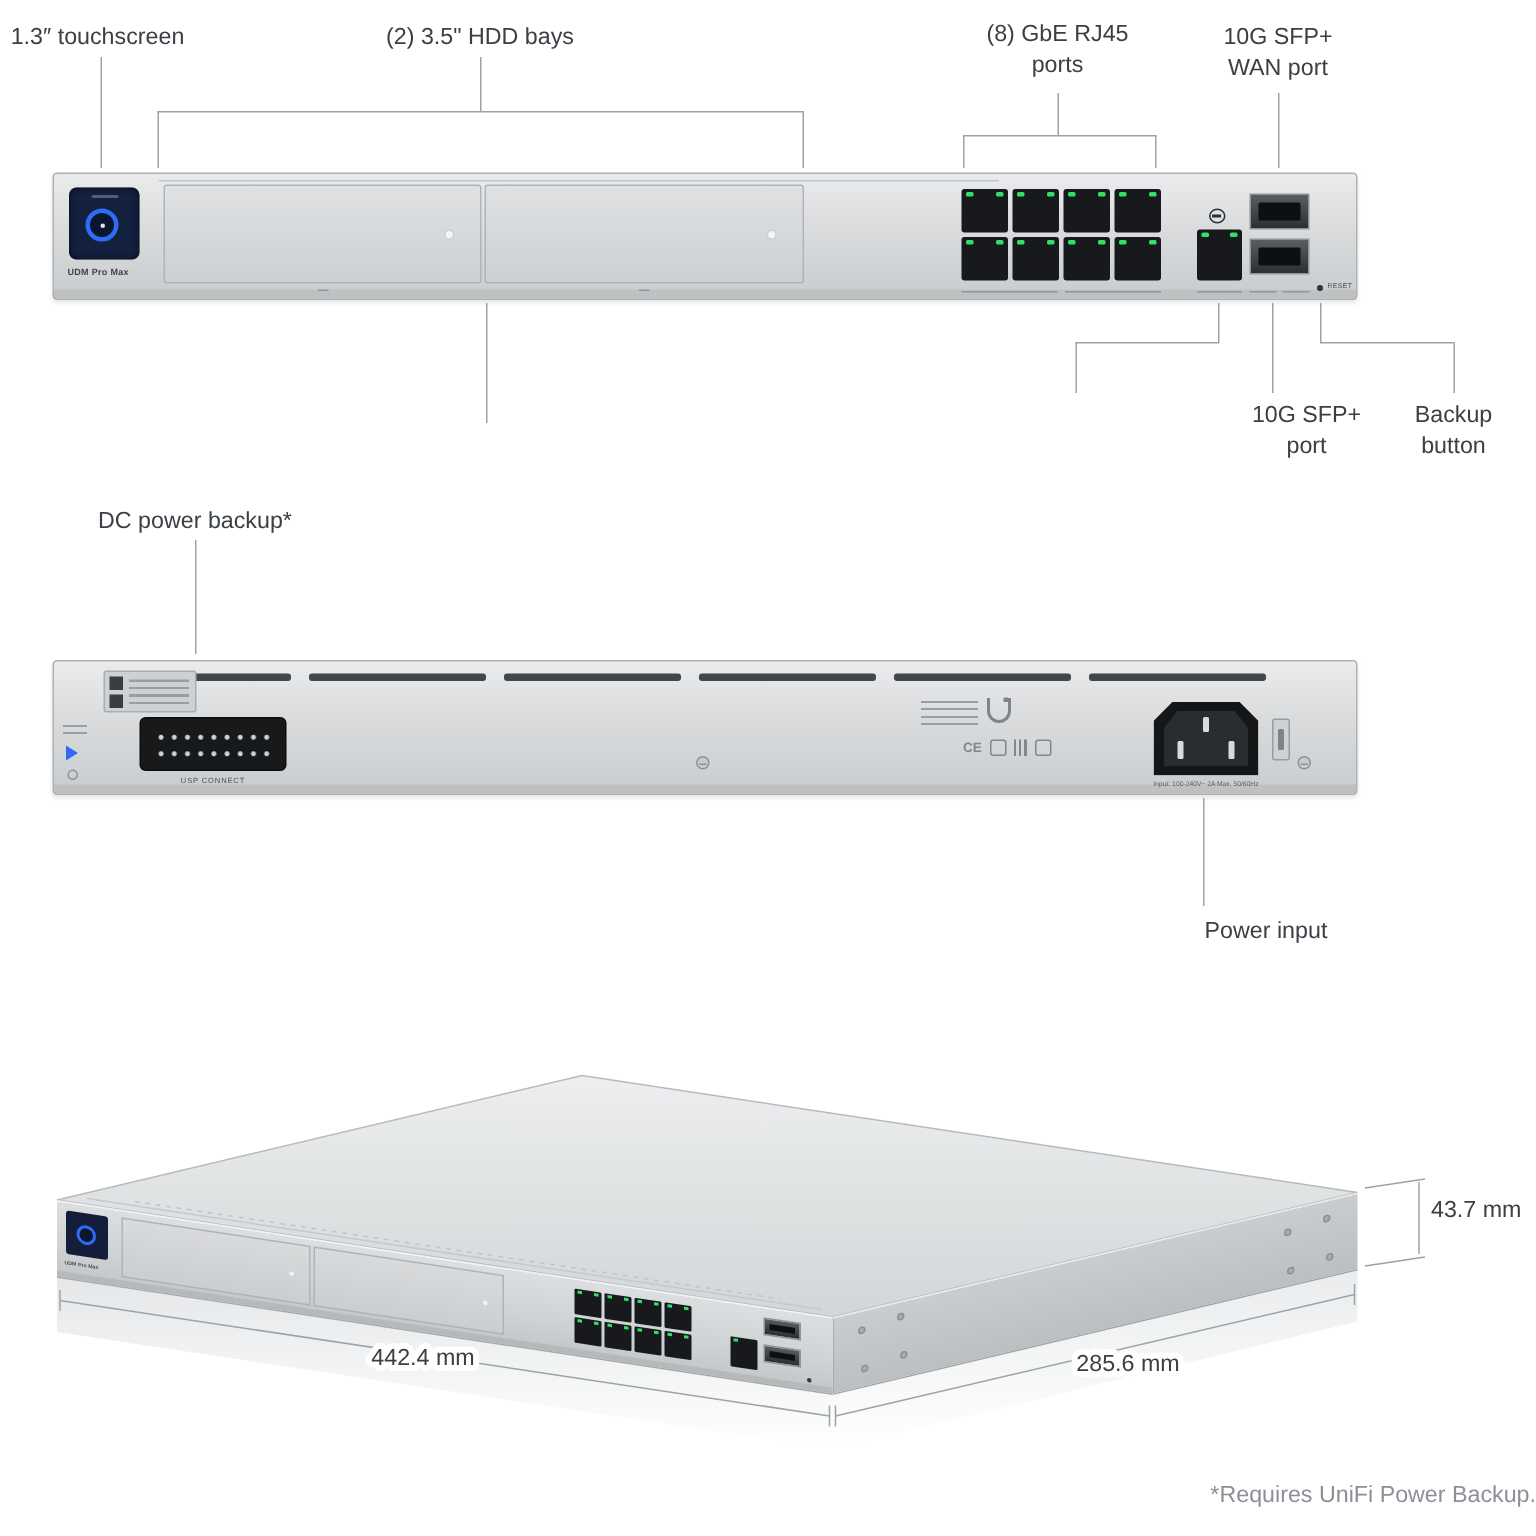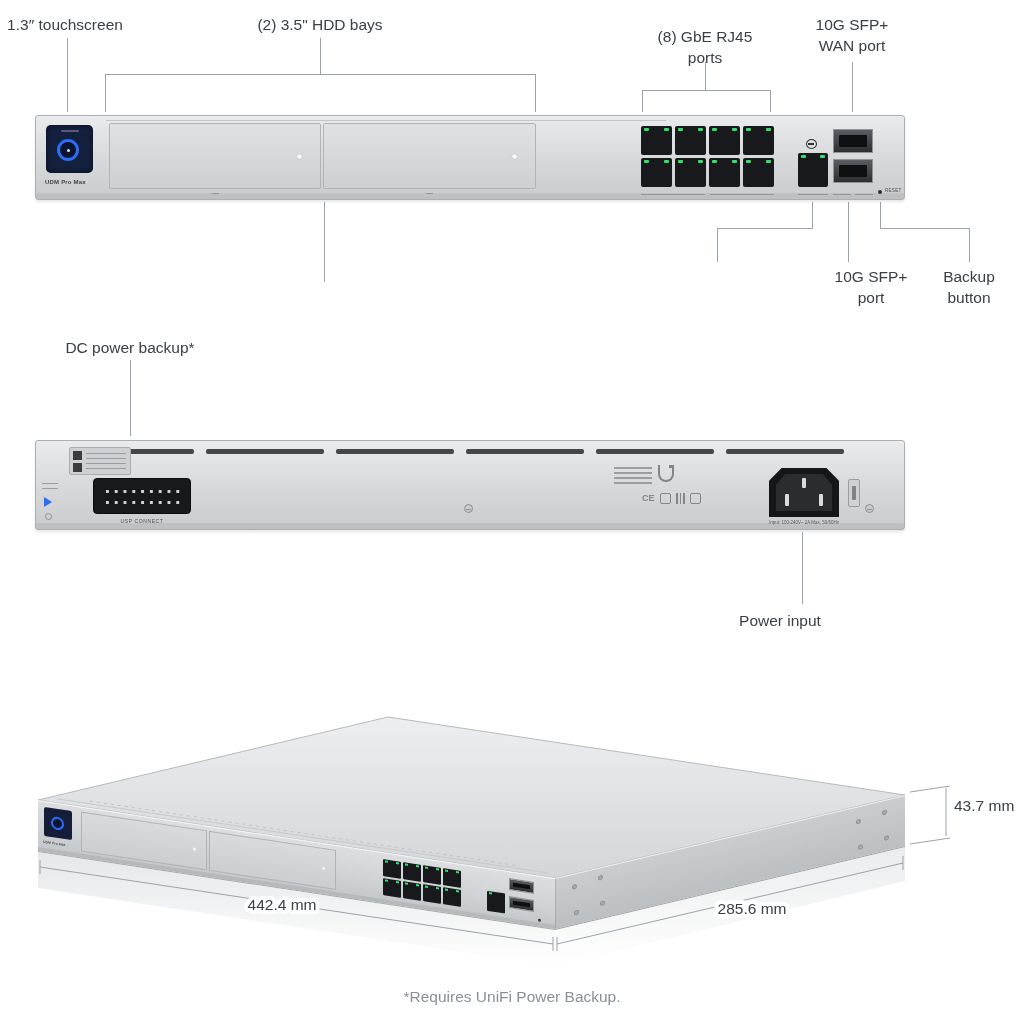--- a/index.html
+++ b/index.html
@@ -97,37 +97,37 @@
   .pm{background:#17191c;border-radius:1px;position:relative}
   .pm::before,.pm::after{content:"";position:absolute;top:1px;width:3px;height:2px;background:#2fe26a}
   .pm::before{left:2px}.pm::after{right:2px}
   .if-wan{position:absolute;left:449px;top:22px;width:18px;height:20px;background:#17191c;border-radius:1px}
   .if-wan::before{content:"";position:absolute;top:1px;left:2px;width:3px;height:2px;background:#2fe26a}
   .if-sfp{position:absolute;left:471px;width:25px;height:12px;background:linear-gradient(180deg,#585c60,#2b2e31);border:1px solid #8f9397}
   .if-sfp::after{content:"";position:absolute;left:3px;right:3px;top:3px;bottom:3px;background:#0d0f11}
   .if-reset{position:absolute;left:500px;top:42px;width:3px;height:3px;border-radius:50%;background:#34383b}
   .scrw{position:absolute;width:5px;height:5px;border-radius:50%;background:#aaadaf;border:1px solid #8e9194}
 
-  .footnote{position:absolute;left:0;right:0;top:988px;text-align:center;font-size:15.5px;color:#8b9096}
+  .footnote{position:absolute;left:0;right:0;top:988px;text-align:right;font-size:15.5px;color:#8b9096}
 </style>
 </head>
 <body>
 
 <div class="page">
 
   <div class="lbl" style="left:-10px;top:14px;width:150px">1.3″ touchscreen</div>
   <div class="cl v" style="left:67px;top:38px;height:74px"></div>
 
   <div class="lbl" style="left:230px;top:14px;width:180px">(2) 3.5" HDD bays</div>
   <div class="cl v" style="left:320px;top:38px;height:36px"></div>
   <div class="cl h" style="left:105px;top:74px;width:431px"></div>
   <div class="cl v" style="left:105px;top:74px;height:38px"></div>
   <div class="cl v" style="left:535px;top:74px;height:38px"></div>
 
-  <div class="lbl" style="left:645px;top:26px;width:120px">(8) GbE RJ45 ports</div>
+  <div class="lbl" style="left:645px;top:12px;width:120px">(8) GbE RJ45 ports</div>
   <div class="cl v" style="left:705px;top:62px;height:28px"></div>
   <div class="cl h" style="left:642px;top:90px;width:129px"></div>
   <div class="cl v" style="left:642px;top:90px;height:22px"></div>
   <div class="cl v" style="left:770px;top:90px;height:22px"></div>
 
   <div class="lbl" style="left:804px;top:14px;width:96px">10G SFP+ WAN port</div>
   <div class="cl v" style="left:852px;top:62px;height:50px"></div>
 
   <div class="chassis" style="left:35px;top:115px;width:870px;height:85px">
     <div class="seam" style="left:70px;top:4px;width:560px"></div>
@@ -223,21 +223,21 @@
     <div class="inlet">
       <div class="inlet-face"></div>
       <div class="pin" style="left:33px;top:10px;width:4px;height:10px"></div>
       <div class="pin" style="left:16px;top:26px;width:4px;height:12px"></div>
       <div class="pin" style="left:50px;top:26px;width:4px;height:12px"></div>
     </div>
     <div class="rating">Input: 100-240V~ 2A Max, 50/60Hz</div>
     <div class="clip"></div>
   </div>
 
-  <div class="lbl" style="left:720px;top:610px;width:120px">Power input</div>
+  <div class="lbl" style="left:784px;top:610px;width:120px">Power input</div>
   <div class="cl v" style="left:802px;top:532px;height:72px"></div>
 
   <div class="iso">
     <svg class="iso-svg" width="1024" height="310" viewBox="0 0 1024 310">
       <defs>
         <linearGradient id="gTop" x1="0" y1="0" x2="0" y2="1">
           <stop offset="0" stop-color="#eceeef"></stop>
             <stop offset="1" stop-color="#d3d6d8"></stop>
         </linearGradient>
         <linearGradient id="gRefl" x1="0" y1="0" x2="0" y2="1">

